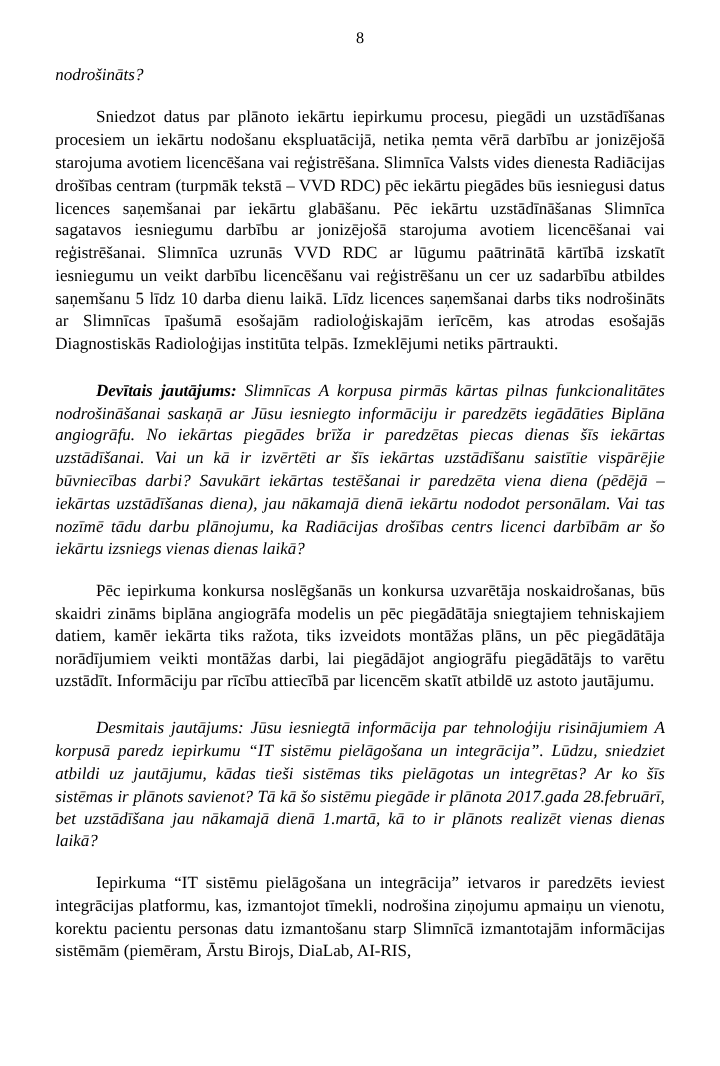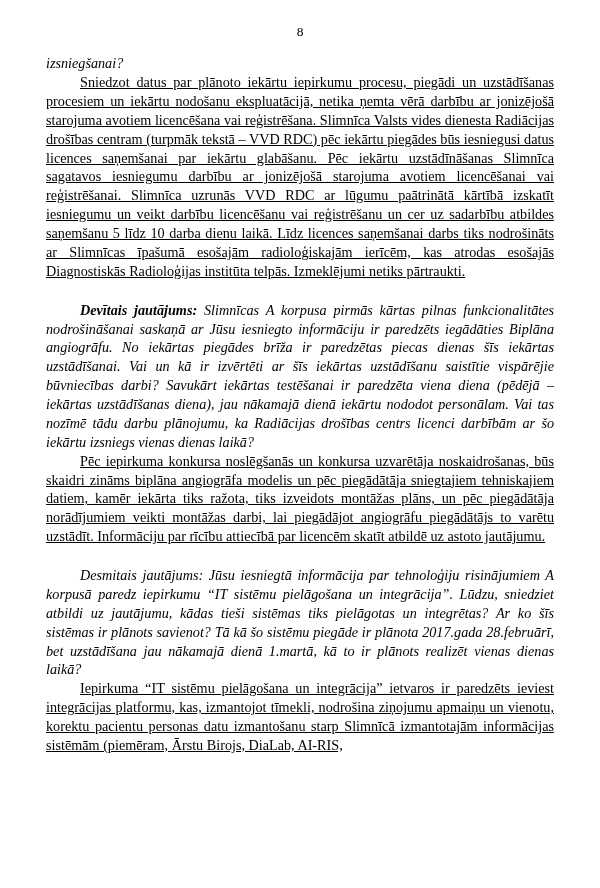--- a/index.html
+++ b/index.html
@@ -29,22 +29,21 @@
   }
   .para {
     font-size: 14.2px;
     line-height: 1.33;
     text-align: justify;
     margin: 0;
     text-indent: 0;
     hyphens: none;
   }
   .para + .para {
-    margin-top: 0px;
-    text-decoration: underline;
+    margin-top: 16px;
   }
   .indent {
     text-indent: 34px;
   }
   .italic {
     font-style: italic;
   }
   .gap-before {
     margin-top: 14px;
   }
@@ -59,21 +58,21 @@
   }
   .spacer-sm { height: 6px; }
 </style>
 </head>
 <body>
 
 <div class="page">
 
   <div class="page-number">8</div>
 
-  <p class="para italic">izsniegšanai?</p>
+  <p class="para italic">nodrošināts?</p>
 
   <p class="para indent gap-small">Sniedzot datus par plānoto iekārtu iepirkumu procesu, piegādi un uzstādīšanas procesiem un iekārtu nodošanu ekspluatācijā, netika ņemta vērā darbību ar jonizējošā starojuma avotiem licencēšana vai reģistrēšana. Slimnīca Valsts vides dienesta Radiācijas drošības centram (turpmāk tekstā – VVD RDC) pēc iekārtu piegādes būs iesniegusi datus licences saņemšanai par iekārtu glabāšanu. Pēc iekārtu  uzstādīnāšanas Slimnīca sagatavos iesniegumu darbību ar jonizējošā starojuma avotiem licencēšanai vai reģistrēšanai. Slimnīca uzrunās VVD RDC ar lūgumu paātrinātā kārtībā izskatīt iesniegumu un veikt darbību licencēšanu vai reģistrēšanu un cer uz sadarbību atbildes saņemšanu 5 līdz 10 darba dienu laikā. Līdz licences saņemšanai darbs tiks nodrošināts ar Slimnīcas īpašumā esošajām radioloģiskajām ierīcēm, kas atrodas esošajās Diagnostiskās Radioloģijas institūta telpās. Izmeklējumi netiks pārtraukti.</p>
 
   <div class="spacer-sm"></div>
 
   <p class="para indent italic gap-before"><span class="q-label">Devītais jautājums:</span><span> Slimnīcas A korpusa pirmās kārtas pilnas funkcionalitātes nodrošināšanai saskaņā ar Jūsu iesniegto informāciju ir paredzēts iegādāties Biplāna angiogrāfu. No iekārtas piegādes brīža ir paredzētas piecas dienas šīs iekārtas uzstādīšanai. Vai un kā ir izvērtēti ar šīs iekārtas uzstādīšanu saistītie vispārējie būvniecības darbi? Savukārt iekārtas testēšanai ir paredzēta viena diena (pēdējā – iekārtas uzstādīšanas diena), jau nākamajā dienā iekārtu nododot personālam. Vai tas nozīmē tādu darbu plānojumu, ka Radiācijas drošības centrs licenci darbībām ar šo iekārtu izsniegs vienas dienas laikā?</span></p>
 
   <p class="para indent gap-small">Pēc iepirkuma konkursa noslēgšanās un konkursa uzvarētāja noskaidrošanas, būs skaidri zināms biplāna angiogrāfa modelis un pēc piegādātāja sniegtajiem tehniskajiem datiem, kamēr iekārta tiks ražota, tiks izveidots montāžas plāns, un pēc piegādātāja norādījumiem  veikti montāžas darbi,  lai piegādājot angiogrāfu piegādātājs to varētu uzstādīt. Informāciju par rīcību attiecībā par licencēm skatīt atbildē uz astoto jautājumu.</p>
 
   <div class="spacer-sm"></div>

